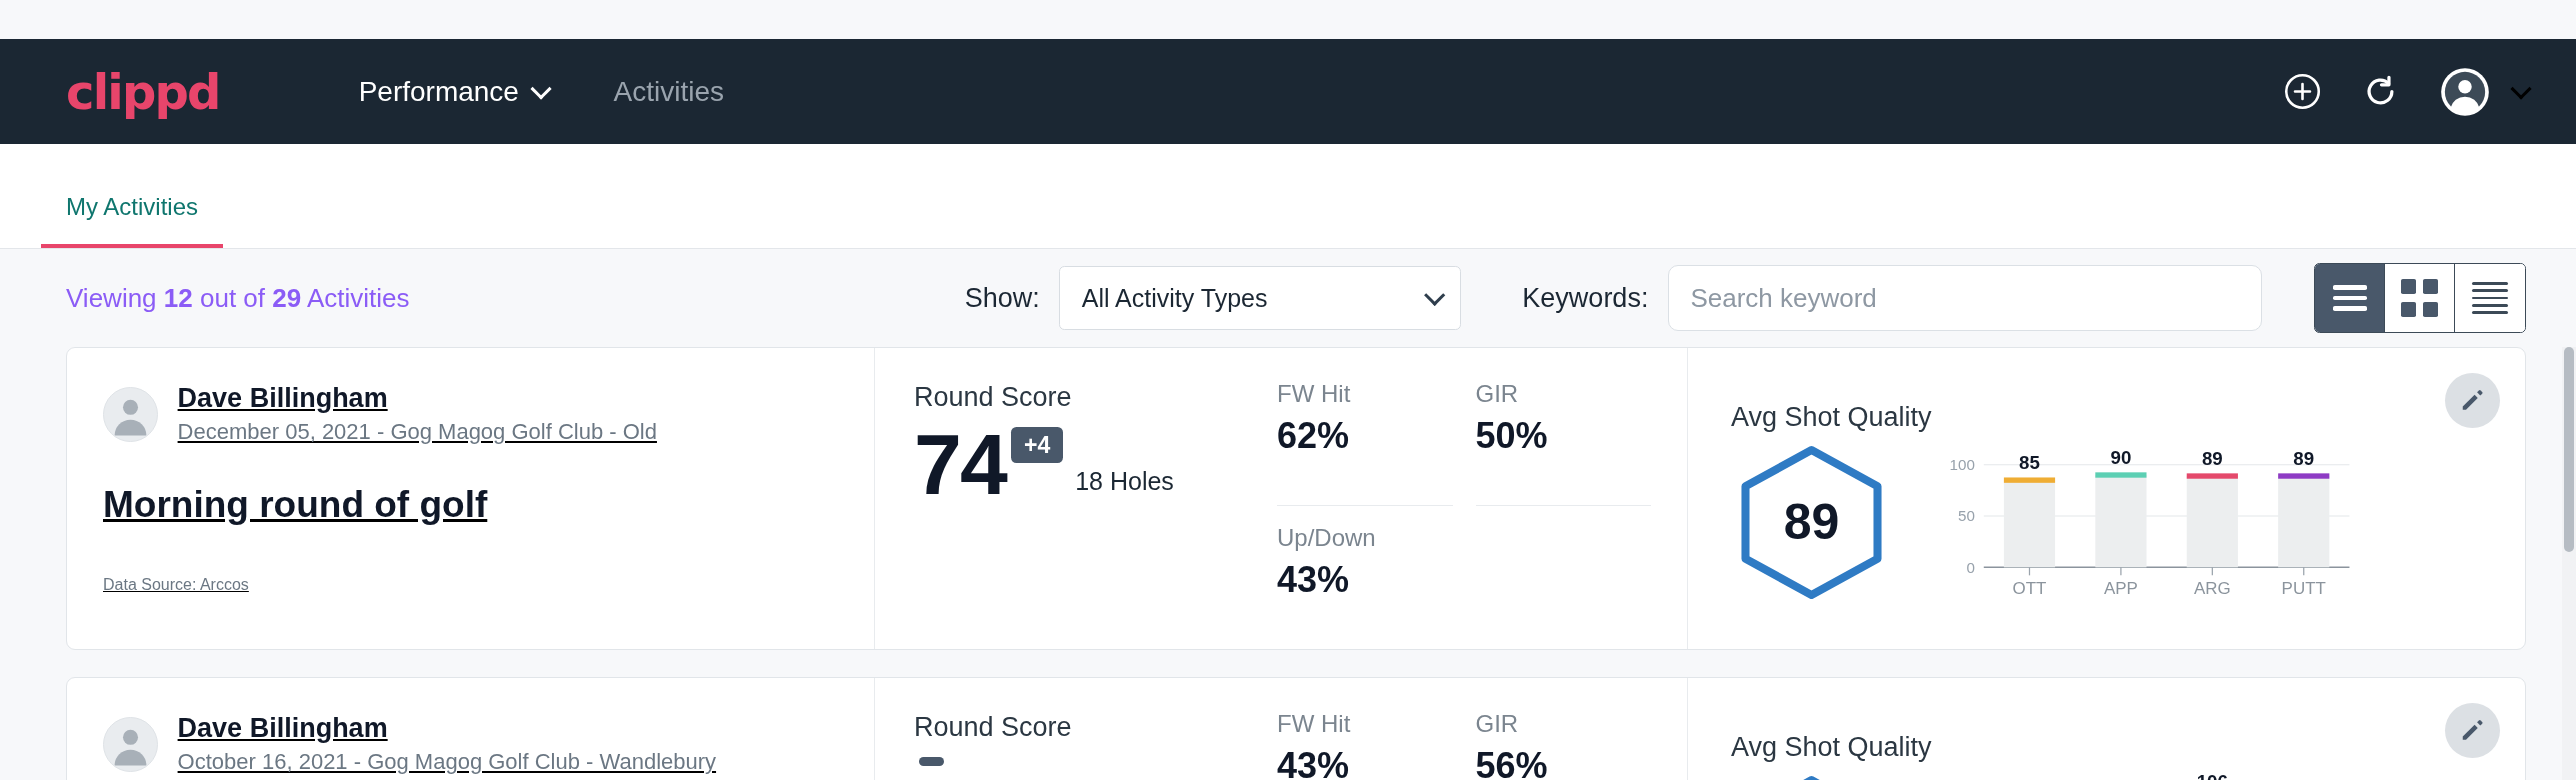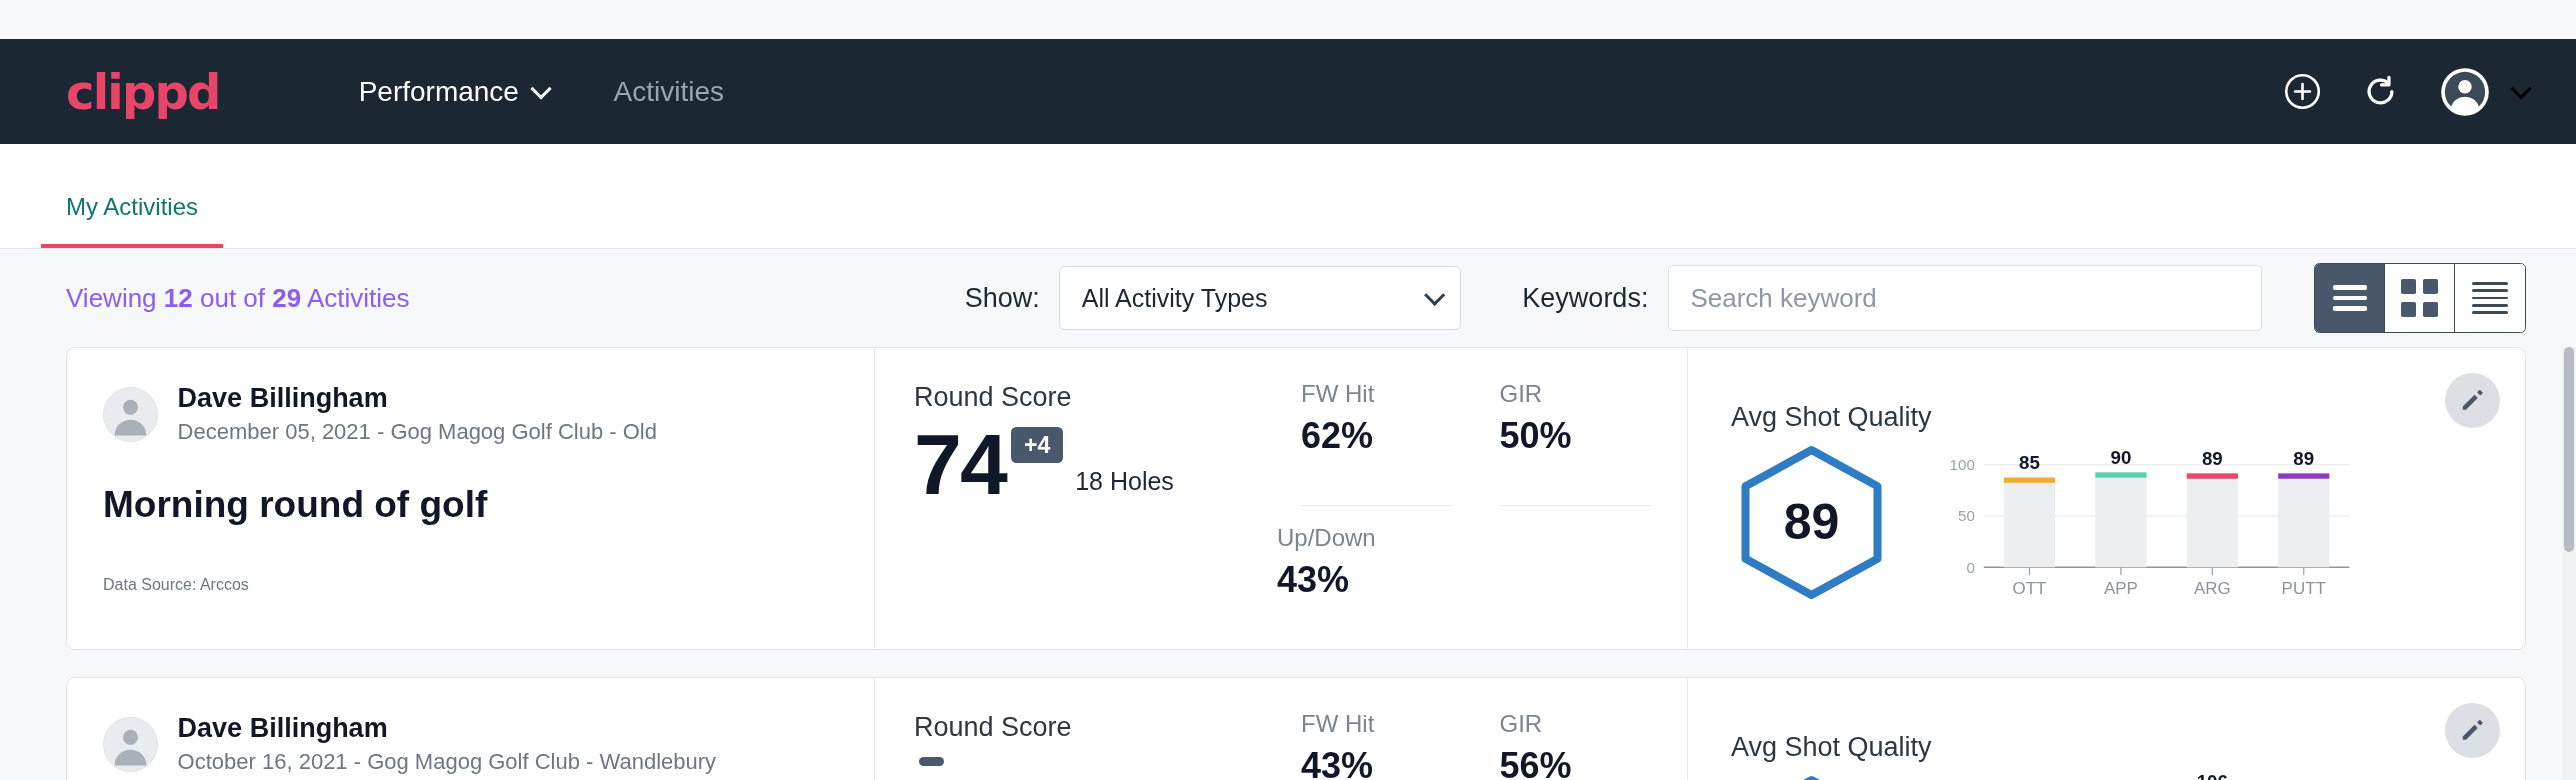--- a/index.html
+++ b/index.html
@@ -111,21 +111,21 @@
     margin-left: auto;
     width: 15px; height: 15px;
     border-right: 3.6px solid #2f3e4d;
     border-bottom: 3.6px solid #2f3e4d;
     transform: rotate(45deg) translateY(-4.5px);
   }
   .search {
     width: 594px; height: 66px;
     background: #ffffff;
     border: 0.9px solid #dbe0e5;
-    border-radius: 5px;
+    border-radius: 10px;
     padding: 0 21.4px;
     font-size: 26px;
     color: #1b2733;
     font-family: "Liberation Sans", sans-serif;
     outline: none;
   }
   .search::placeholder { color: #8e98a3; }
   .viewtoggle {
     margin-left: 52px;
     display: flex;
@@ -163,20 +163,21 @@
     position: relative;
     margin-bottom: 27px;
     height: 303px;
   }
   .card-col { padding: 34px 0 0 0; }
   .col-info {
     width: 808px;
     padding-left: 36px;
     padding-right: 9px;
     border-right: 0.9px solid #e8ebee;
+    text-decoration: underline;
   }
   .person { display: flex; align-items: center; gap: 19.6px; }
   .pavatar {
     width: 55px; height: 55px; border-radius: 50%;
     background: #e9ecef; border: 0.9px solid #dfe3e7;
     display: flex; align-items: flex-end; justify-content: center;
     overflow: hidden; flex: 0 0 auto;
   }
   .pname { font-size: 27px; font-weight: 700; color: #101828; line-height: 1.25; }
   .pmeta { font-size: 22px; color: #6b7783; line-height: 1.3; margin-top: 2.7px; }
@@ -208,21 +209,21 @@
     width: 411px;
     display: grid;
     grid-template-columns: 1fr 1fr;
     grid-template-rows: auto auto;
     column-gap: 23px;
     padding-top: 32px;
     padding-right: 36px;
     border-right: 0.9px solid #e8ebee;
   }
   .stat { padding-bottom: 16px; }
-  .stat.top { border-bottom: 0.9px solid #e8ebee; margin-left: 24px; }
+  .stat.top { border-bottom: 0.9px solid #e8ebee; }
   .stat-label { font-size: 24px; color: #7b858f; }
   .stat-val { font-size: 36px; font-weight: 700; color: #101828; margin-top: 7.1px; }
   .stat.bot { padding-top: 18px; }
 
   .col-quality {
     flex: 1;
     padding-left: 43px;
     padding-right: 27px;
     display: flex;
     flex-direction: column;

